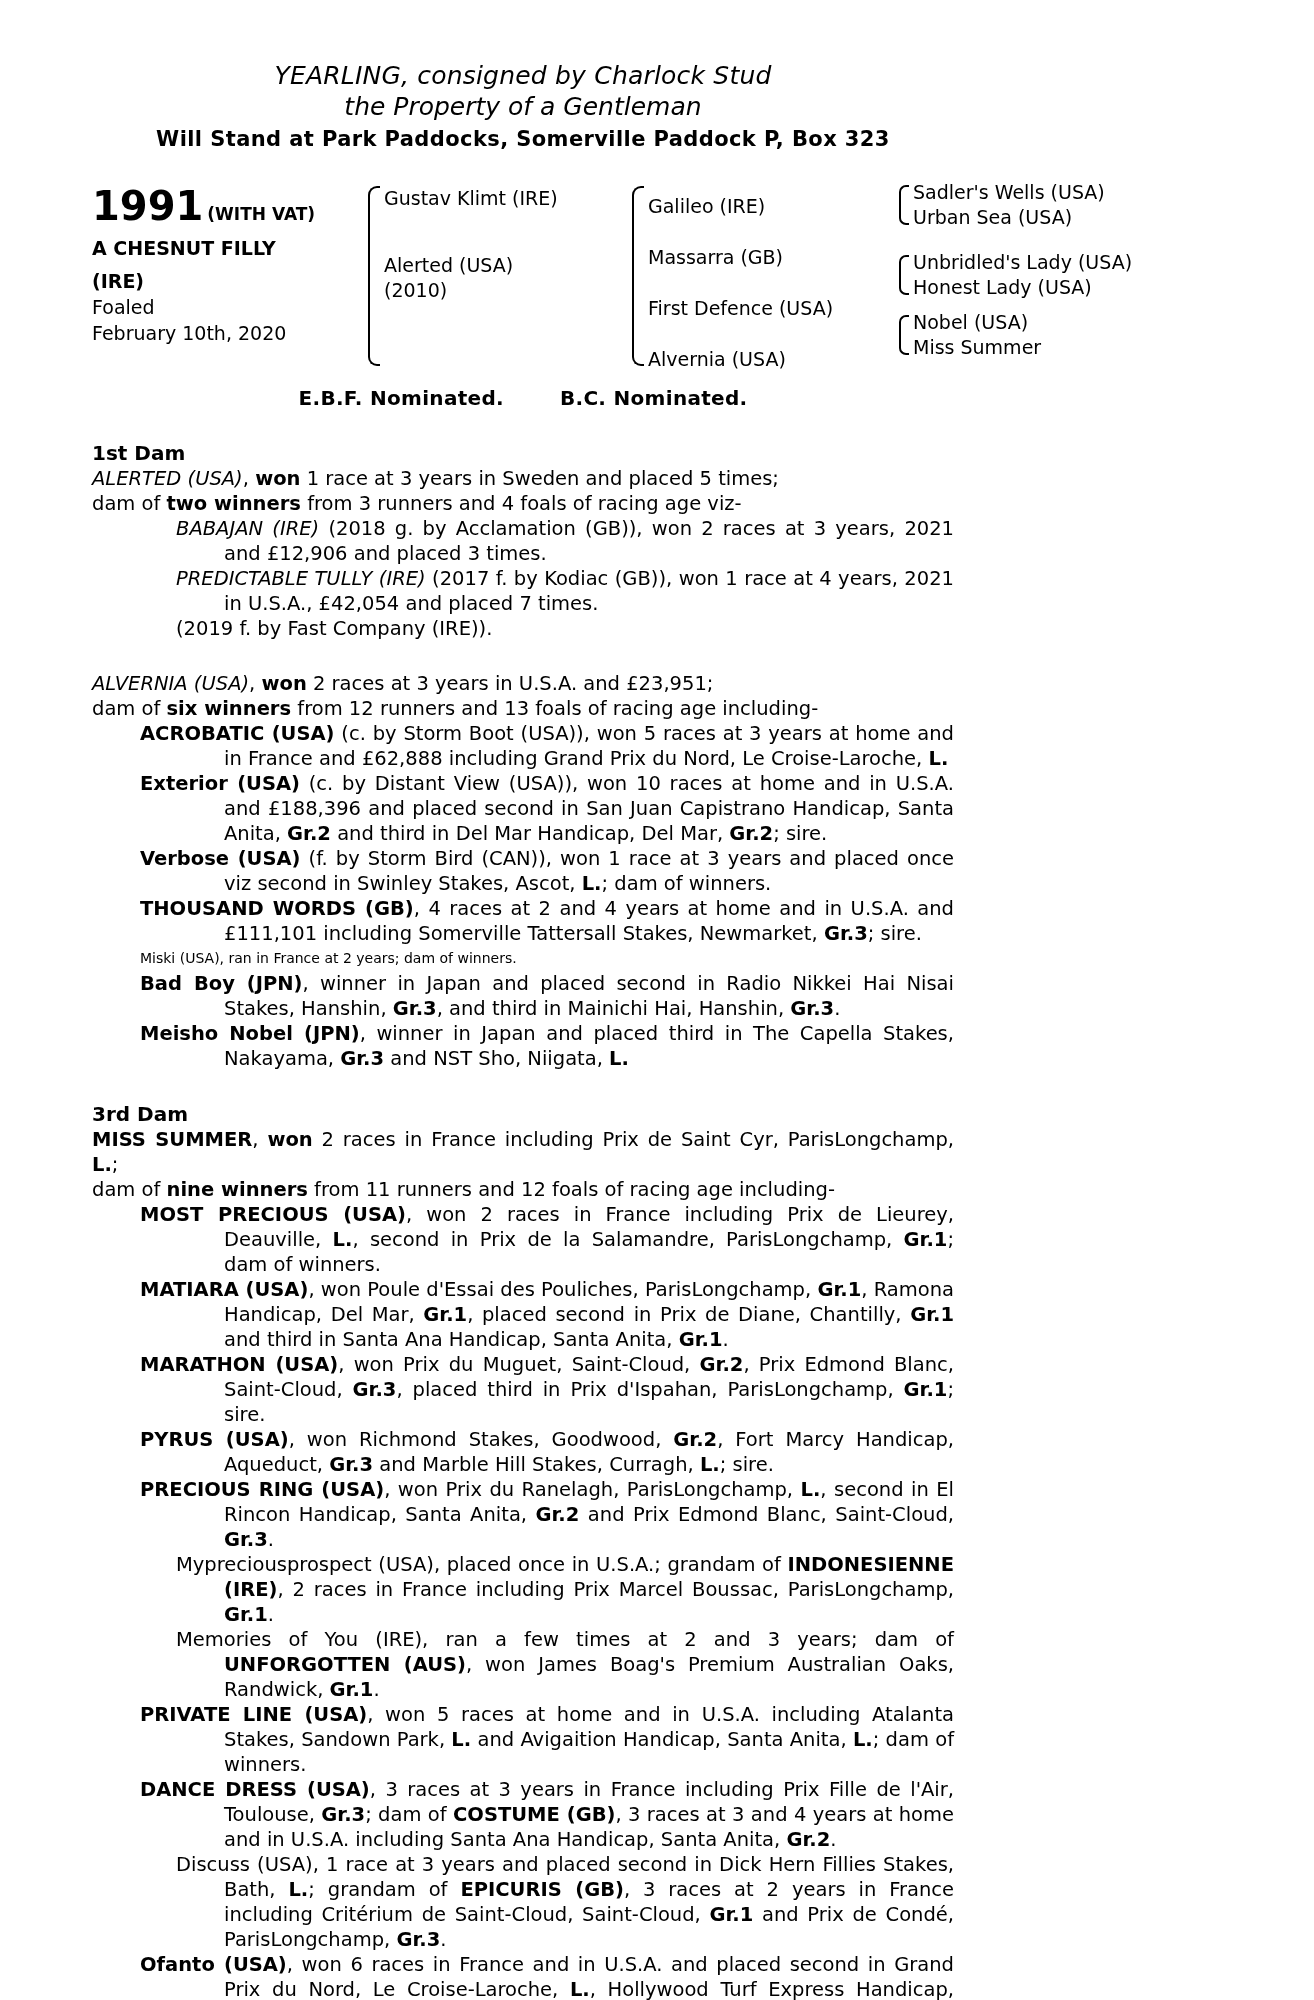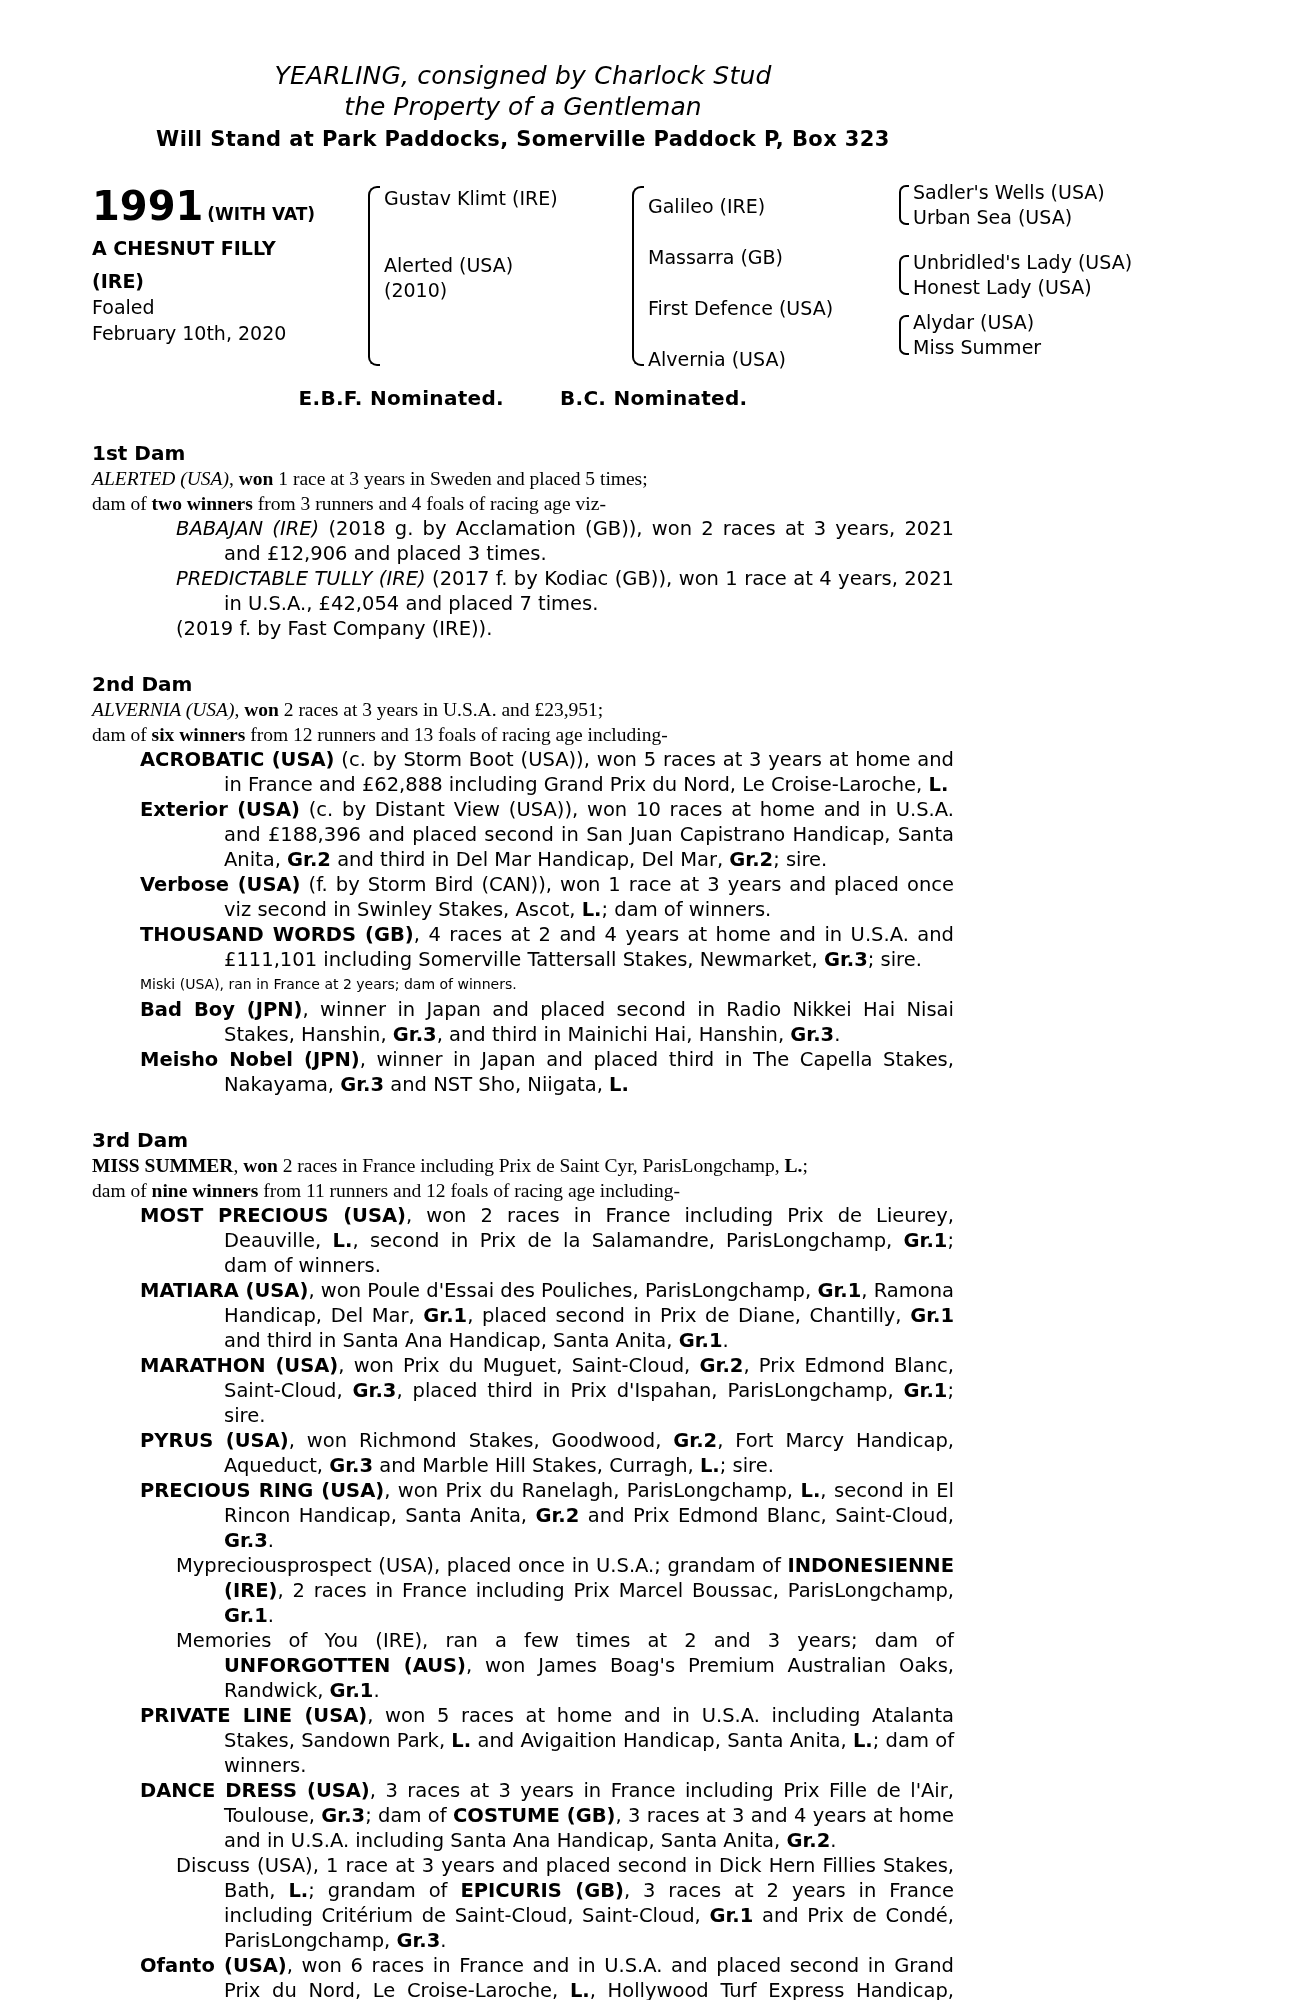--- a/index.html
+++ b/index.html
@@ -141,21 +141,20 @@
     font-weight: bold;
     font-size: 20px;
     line-height: 26px;
   }
   p.line {
     margin: 0;
     font-size: 19.5px;
     line-height: 25px;
     text-align: justify;
     text-justify: inter-word;
-    font-family: Liberation Serif, serif;
   }
   p.ind1 {
     margin: 0;
     font-size: 19.5px;
     line-height: 25px;
     padding-left: 132px;
     text-indent: -84px;
     text-align: justify;
   }
   p.ind2 {
@@ -239,21 +238,21 @@
         <div class="smallbrace"></div>
         <div class="pair-items">
           <div>Unbridled's Lady (USA)</div>
           <div>Honest Lady (USA)</div>
         </div>
       </div>
       <div style="height:10px"></div>
       <div class="pairwrap">
         <div class="smallbrace"></div>
         <div class="pair-items">
-          <div>Alydar (USA)</div>
+          <div>Nobel (USA)</div>
           <div>Miss Summer</div>
         </div>
       </div>
     </div>
   </div>
 
   <div class="noms">
     <span>E.B.F. Nominated.</span><span class="gap"></span><span>B.C. Nominated.</span>
   </div>
 
@@ -264,21 +263,20 @@
     </p>
     <p class="line nj">
       <span>dam of </span><b>two winners</b><span> from 3 runners and 4 foals of racing age viz-</span>
     </p>
     <p class="ind2"><i>BABAJAN (IRE)</i><span> (2018 g. by Acclamation (GB)), won 2 races at 3 years, 2021 and £12,906 and placed 3 times.</span></p>
     <p class="ind2"><i>PREDICTABLE TULLY (IRE)</i><span> (2017 f. by Kodiac (GB)), won 1 race at 4 years, 2021 in U.S.A., £42,054 and placed 7 times.</span></p>
     <p class="ind2"><span>(2019 f. by Fast Company (IRE)).</span></p>
   </div>
 
   <div class="section">
-    <div class="section-title">2nd Dam</div>
     <p class="line nj">
       <i>ALVERNIA (USA)</i>, <b>won</b><span> 2 races at 3 years in U.S.A. and £23,951;</span>
     </p>
     <p class="line nj">
       <span>dam of </span><b>six winners</b><span> from 12 runners and 13 foals of racing age including-</span>
     </p>
 
     <p class="ind1"><b>ACROBATIC (USA)</b><span> (c. by Storm Boot (USA)), won 5 races at 3 years at home and in France and £62,888 including Grand Prix du Nord, Le Croise-Laroche, <b>L.</b></span></p>
     <p class="ind1"><b>Exterior (USA)</b><span> (c. by Distant View (USA)), won 10 races at home and in U.S.A. and £188,396 and placed second in San Juan Capistrano Handicap, Santa Anita, <b>Gr.2</b> and third in Del Mar Handicap, Del Mar, <b>Gr.2</b>; sire.</span></p>
     <p class="ind1"><b>Verbose (USA)</b><span> (f. by Storm Bird (CAN)), won 1 race at 3 years and placed once viz second in Swinley Stakes, Ascot, <b>L.</b>; dam of winners.</span></p>

